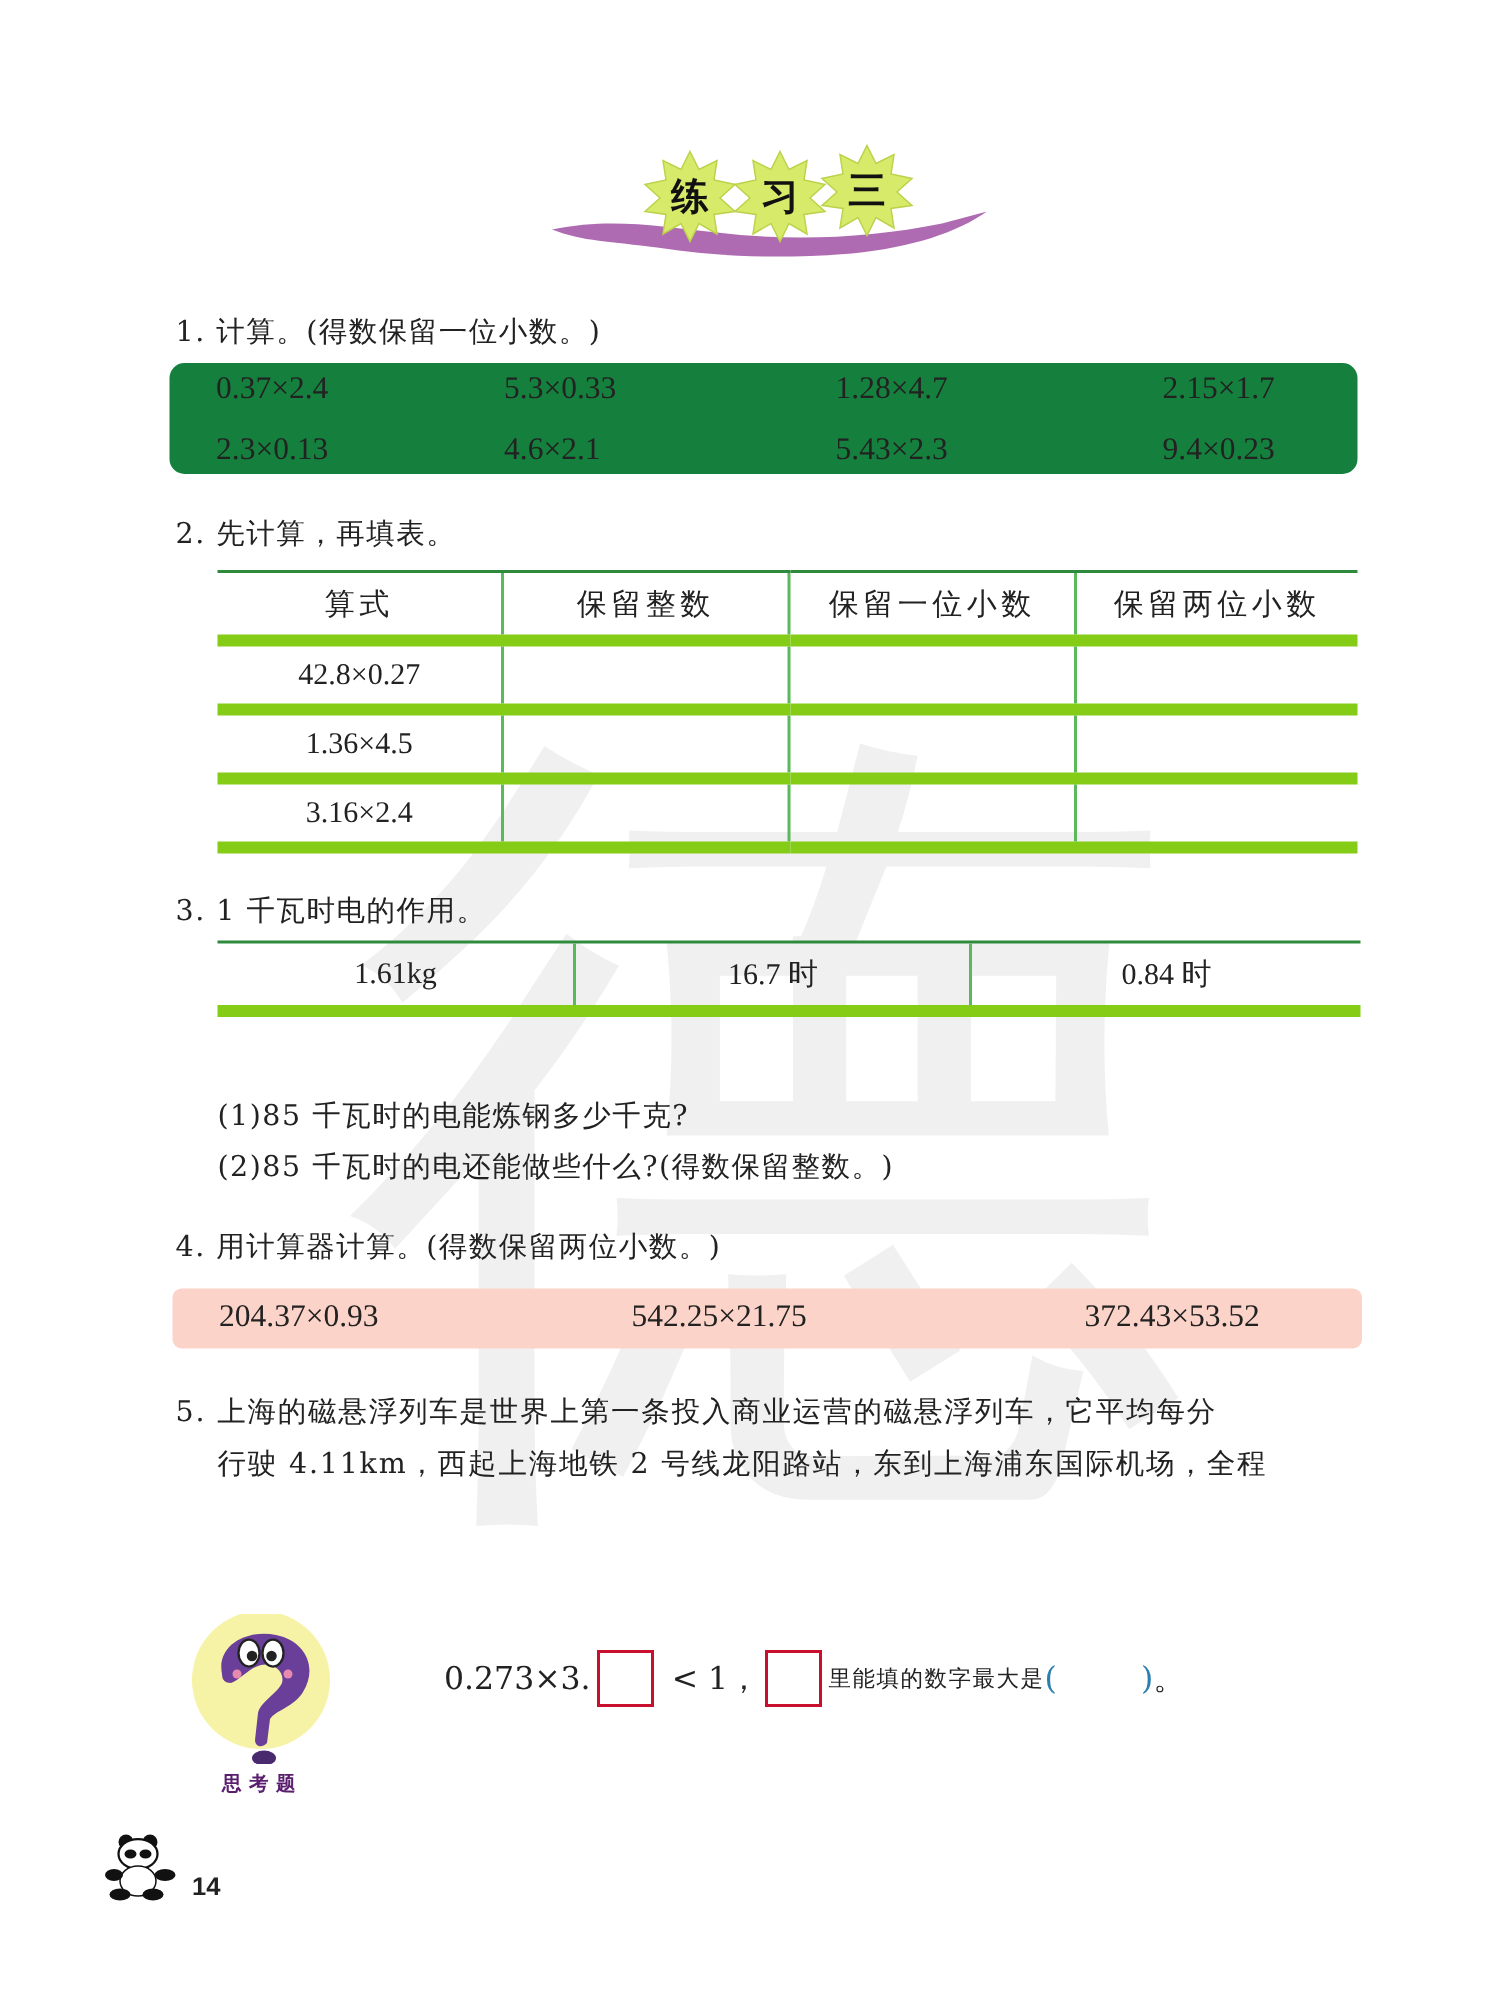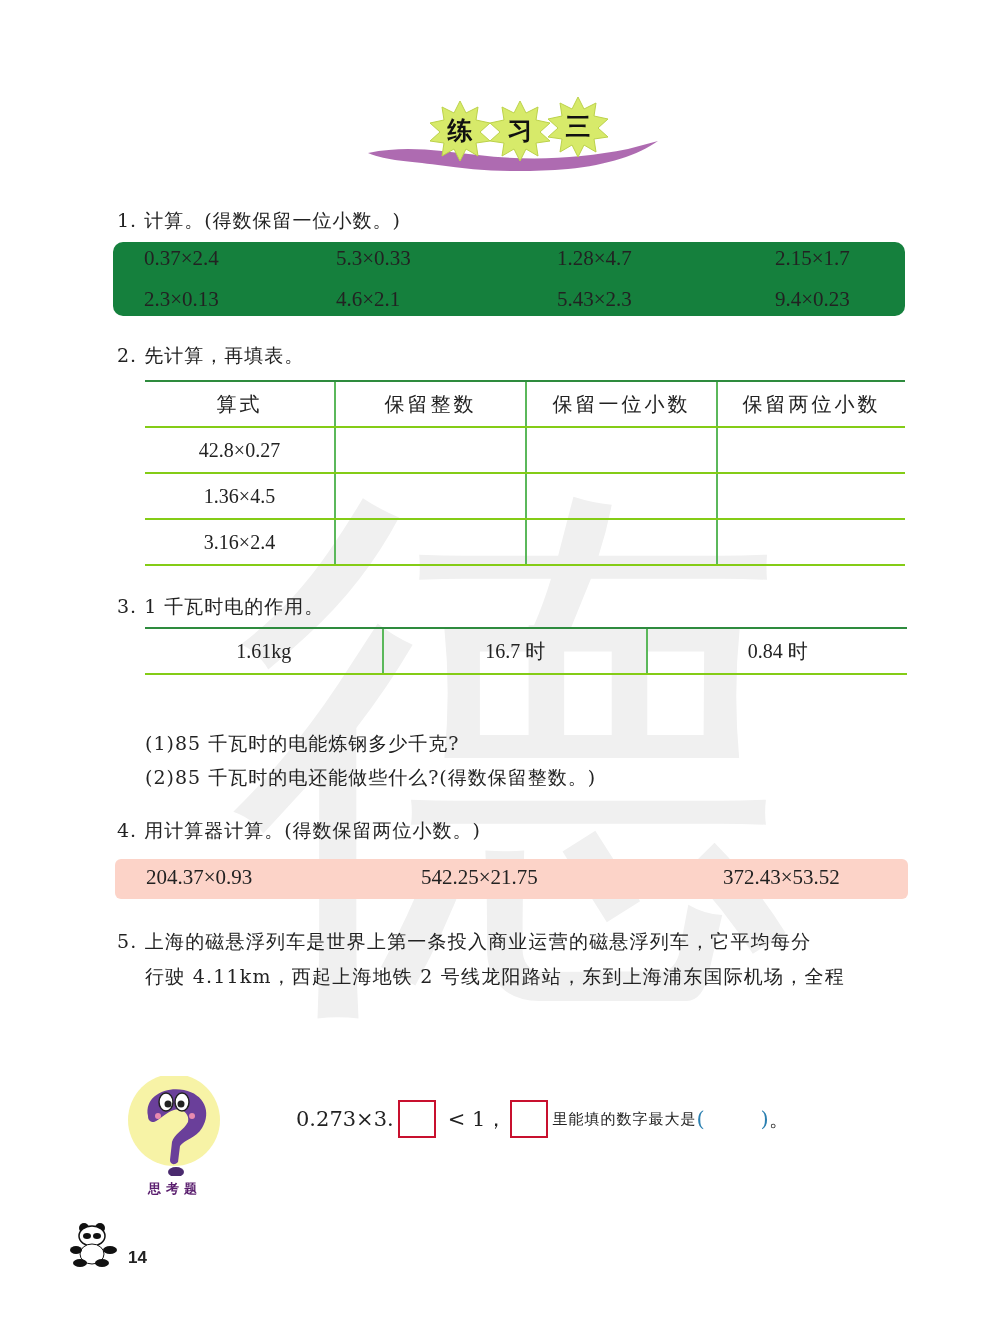--- a/index.html
+++ b/index.html
@@ -16,21 +16,21 @@
   .star svg { position: absolute; left: 0; top: 0; }
   .star span { position: absolute; left: 0; top: 0; width: 64px; height: 64px; line-height: 64px;
                text-align: center; font-size: 25px; font-weight: bold; color: #111;
                font-family: "DejaVu Sans", sans-serif; }
 
   .q-title { font-size: 19px; letter-spacing: 1px; position: absolute; }
   .band { position: absolute; border-radius: 10px; }
   .band .cell { position: absolute; font-size: 21px; font-family: "Liberation Serif", serif; }
 
   table.grid { position: absolute; border-collapse: collapse; }
-  table.grid td { border-bottom: 2px solid #84cc16; text-align: center;
+  table.grid td { border-bottom: 8px solid #84cc16; text-align: center;
                   font-size: 20px; padding: 0; font-family: "Liberation Serif", serif; }
   table.grid tr:first-child td { border-top: 2px solid #2e8b3e; }
   table.grid td + td { border-left: 2px solid #5bb85b; }
   .cjk { letter-spacing: 3px; }
 
   .sub { position: absolute; font-size: 19px; letter-spacing: 1px; }
   .para { position: absolute; font-size: 19px; line-height: 35px; letter-spacing: 1.2px; }
 
   .think-icon { position: absolute; left: 126px; top: 1076px; width: 100px; height: 100px; }
   .think-label { position: absolute; left: 148px; top: 1180px; font-size: 13px; font-weight: bold;

